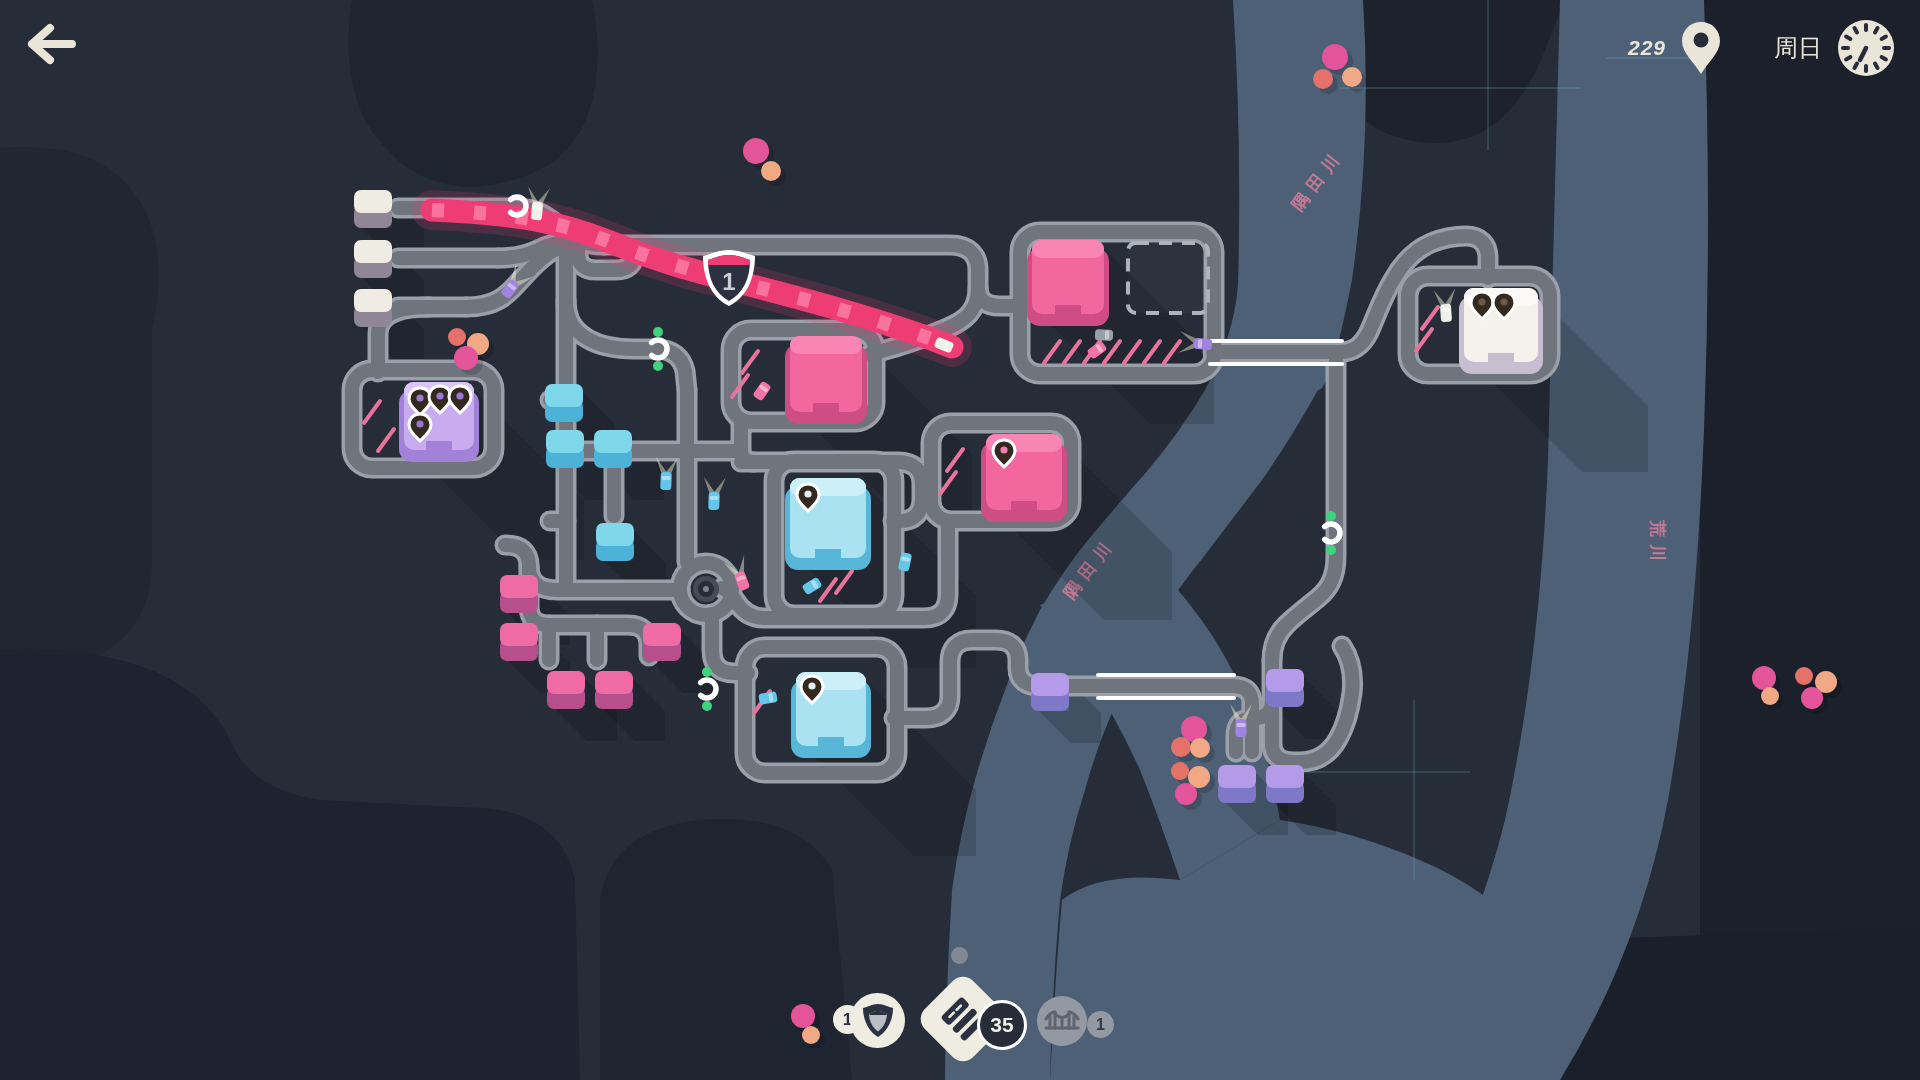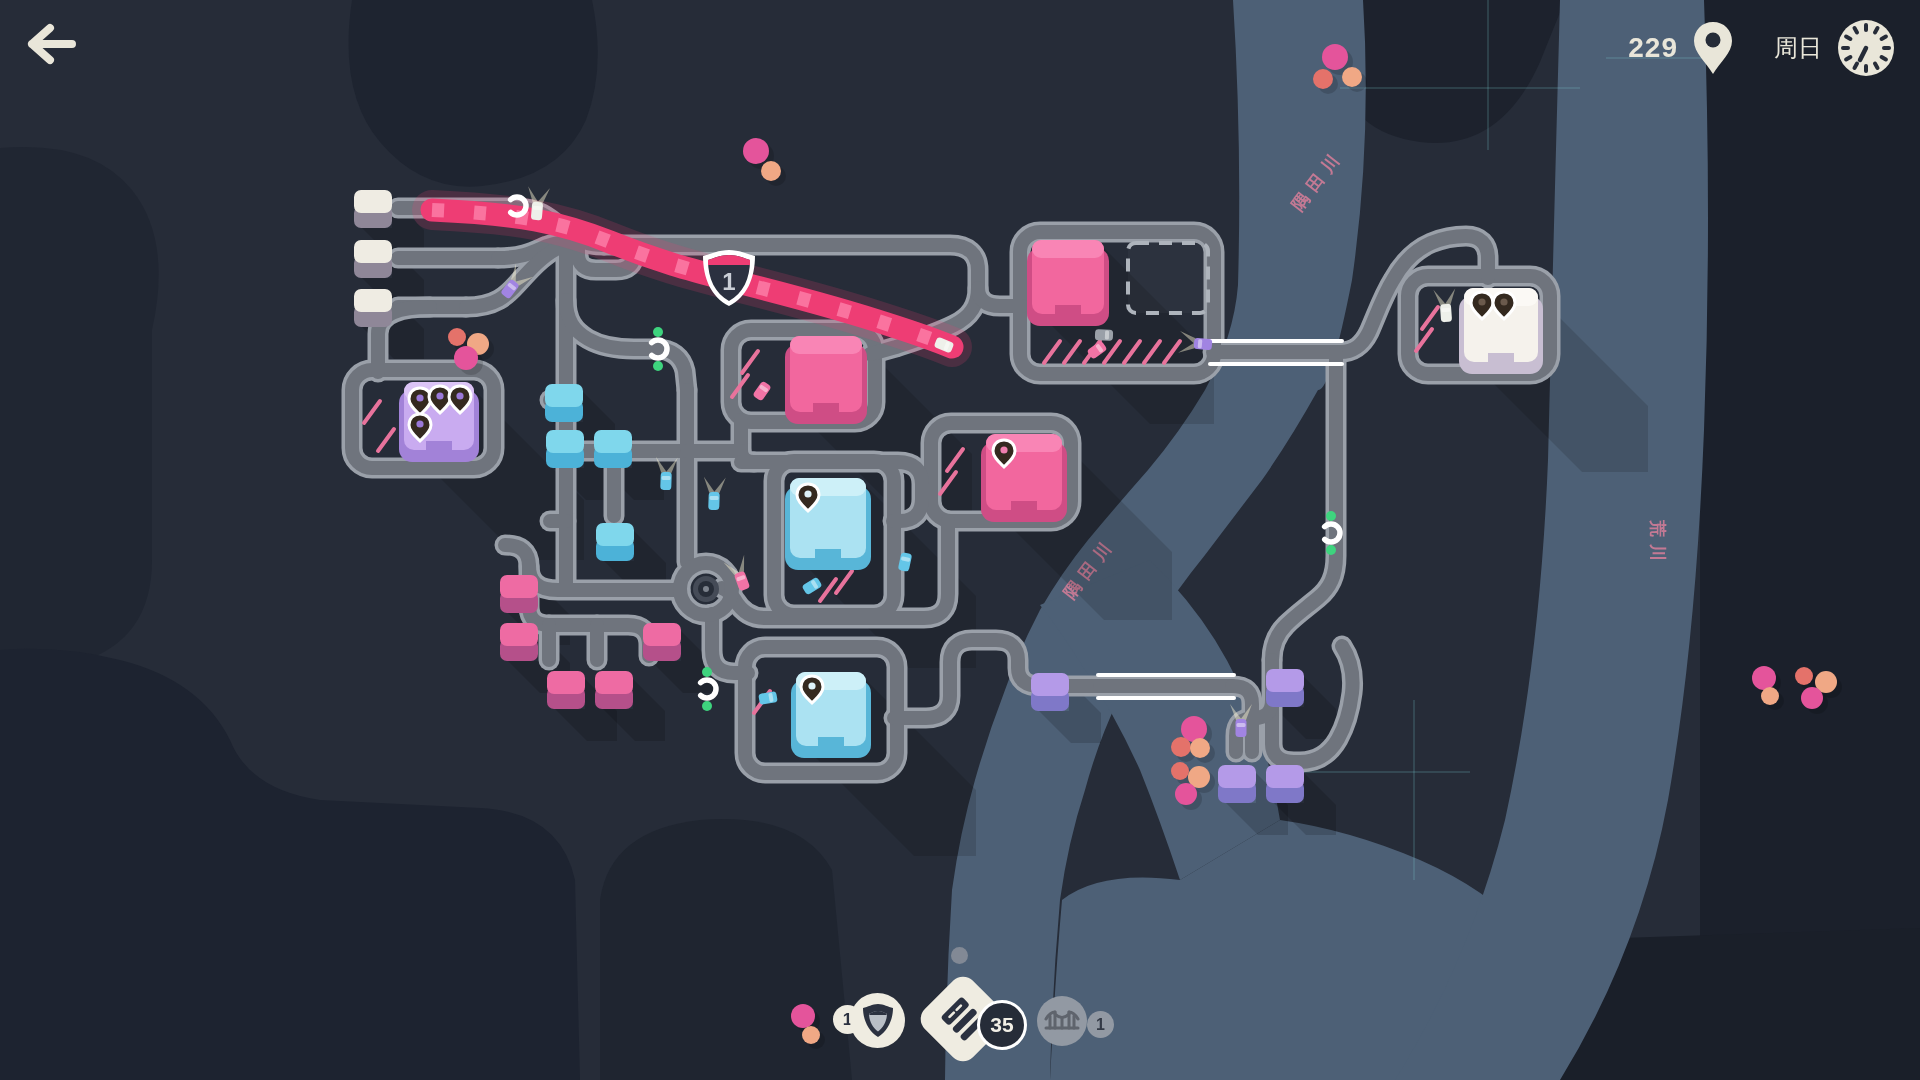--- a/index.html
+++ b/index.html
@@ -2,22 +2,22 @@
 <html><head>
 <meta charset="utf-8">
 <style>
   html,body{margin:0;padding:0;background:#14181f;}
   .stage{position:relative;width:1920px;height:1080px;overflow:hidden;background:#262c38;
          font-family:"Liberation Sans","DejaVu Sans",sans-serif;}
   svg{display:block;}
   #map-svg{position:absolute;left:0;top:0;}
   .hud-back{position:absolute;left:24px;top:22px;width:56px;height:44px;cursor:pointer;}
   .hud-right{position:absolute;right:24px;top:18px;display:flex;align-items:center;gap:14px;color:#e9e6d9;}
-  .score{font-size:28px;font-weight:bold;letter-spacing:1px;}
-  .day{font-size:24px;margin-left:26px;}
+  .score{font-size:21px;font-weight:bold;letter-spacing:1px;font-style:italic;}
+  .day{font-size:24px;margin-left:38px;}
   .badge{position:absolute;display:flex;align-items:center;justify-content:center;
          border-radius:50%;font-weight:bold;}
   .badge-light{background:#efece1;color:#2b3140;}
   .badge-dark{background:#262c38;color:#f2efe6;border:3px solid #ffffff;}
   .badge-gray{background:#9299a3;color:#333a46;}
   .circle-light{position:absolute;background:#efece1;border-radius:50%;display:flex;align-items:center;justify-content:center;}
   .circle-gray{position:absolute;background:#9299a3;border-radius:50%;display:flex;align-items:center;justify-content:center;}
   .diamond{position:absolute;background:#efece1;border-radius:14px;transform:rotate(45deg);}
   .diamond-glyph{position:absolute;display:flex;align-items:center;justify-content:center;}
   .drag-dot{position:absolute;width:17px;height:17px;border-radius:50%;background:#828995;}

